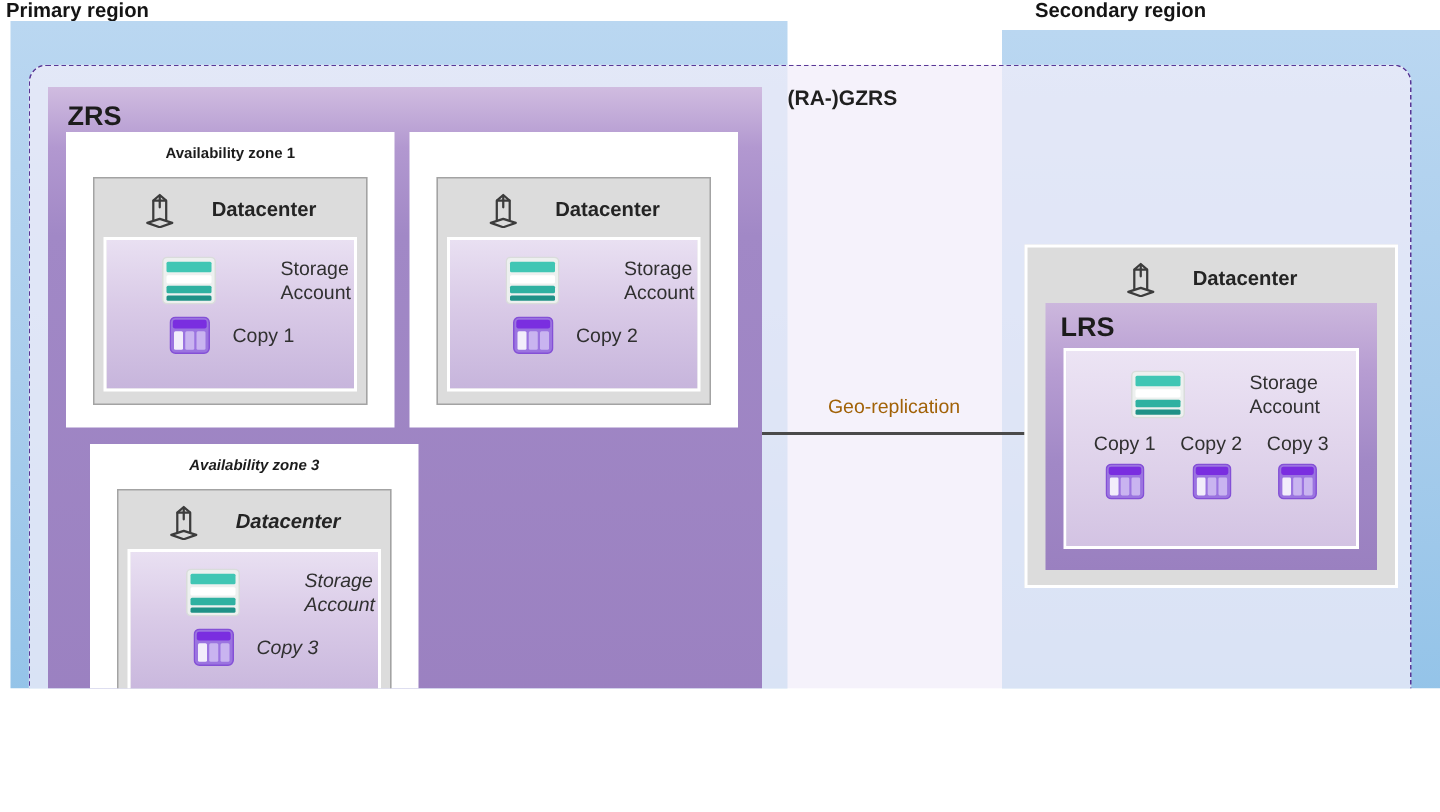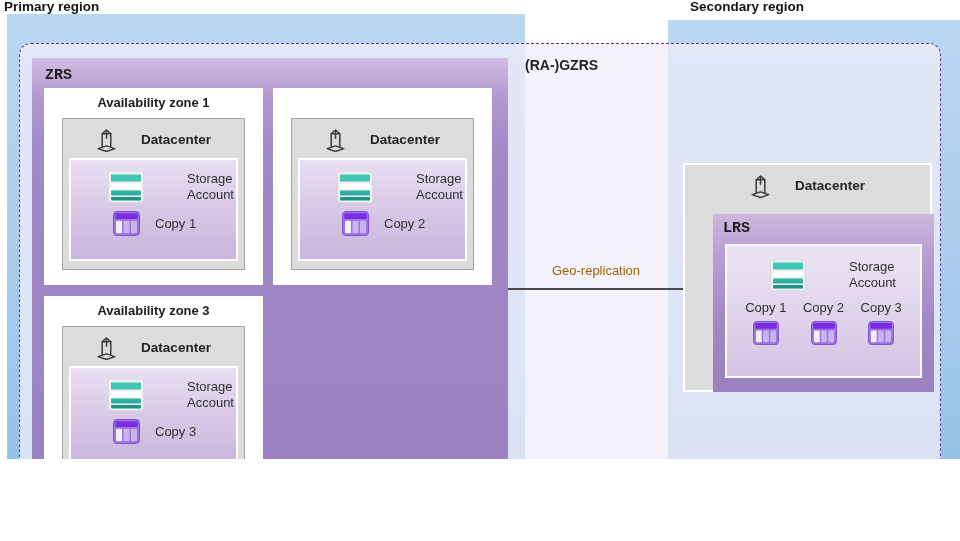--- a/index.html
+++ b/index.html
@@ -29,28 +29,28 @@
   .gzrs-label{
     position:absolute;left:525px;top:57px;width:143px;
     font-size:14px;font-weight:700;color:#1f1f1f;
   }
 
   
   .zrs{
     position:absolute;left:32px;top:58px;width:476px;height:450px;
     background:linear-gradient(180deg,#d0bce0 0%,#b298d0 9%,#a188c6 22%,#9a80c0 100%);
   }
-  .purple-title{position:absolute;left:13px;top:9px;font-size:15px;font-weight:700;color:#1c1c1c;font-family:Liberation Mono, monospace;}
+  .purple-title{position:absolute;left:13px;top:9px;font-size:18px;font-weight:700;color:#1c1c1c;}
 
   
   .zone{position:absolute;background:#ffffff;}
   .zone.z1{left:12px;top:30px;width:219px;height:197px;}
   .zone.z2{left:241px;top:30px;width:219px;height:197px;}
-  .zone.z3{left:12px;top:238px;width:219px;height:196px;}
-  .zone-title{height:30px;line-height:30px;text-align:center;font-size:13px;font-weight:700;color:#1c1c1c;}
+  .zone.z3{left:28px;top:238px;width:219px;height:196px;font-style:italic;}
+  .zone-title{height:30px;line-height:30px;text-align:center;font-size:10px;font-weight:700;color:#1c1c1c;}
 
   
   .dc{position:absolute;left:18px;top:30px;width:183px;height:152px;background:#dcdcdc;border:1px solid #a3a3a3;}
   .dc-head{display:flex;align-items:center;justify-content:center;gap:24px;margin-top:7px;height:26px;}
   .dc-head .dc-txt{font-size:13.5px;font-weight:700;color:#242424;}
 
   
   .res{
     position:absolute;left:6px;top:39px;right:6px;bottom:8px;
     border:2px solid #ffffff;
@@ -67,23 +67,22 @@
   .geo-label{position:absolute;left:496px;top:263px;width:200px;text-align:center;font-size:13px;color:#a16207;}
   .geo-line{position:absolute;left:508px;top:288px;width:192px;height:2px;background:#4a4a4a;}
   .geo-head{
     position:absolute;left:698px;top:282px;width:0;height:0;
     border-top:7px solid transparent;border-bottom:7px solid transparent;border-left:13px solid #4a4a4a;
   }
 
   
   .sec-dc{position:absolute;left:683px;top:163px;width:249px;height:229px;background:#dcdcdc;border:2px solid #ffffff;}
   .lrs{
-    position:absolute;left:28px;top:37px;width:221px;height:178px;
+    position:absolute;left:12px;top:37px;width:221px;height:178px;
     background:linear-gradient(180deg,#ccb7dd 0%,#b79dd2 25%,#a188c6 60%,#9a80c0 100%);
-    margin-top:12px;
   }
   .lrs-inner{
     position:absolute;left:12px;top:30px;width:197px;height:134px;
     border:2px solid #ffffff;
     background:linear-gradient(180deg,#ece4f4 0%,#ded1ea 60%,#d3c3e3 100%);
   }
   .lrs-inner .row.storage{margin-top:13px;padding-left:34px;}
   .copies{display:flex;margin-top:9px;padding:0 10px;}
   .copy-col{flex:1;display:flex;flex-direction:column;align-items:center;}
   .copy-col .c-label{font-size:13px;color:#303030;}

